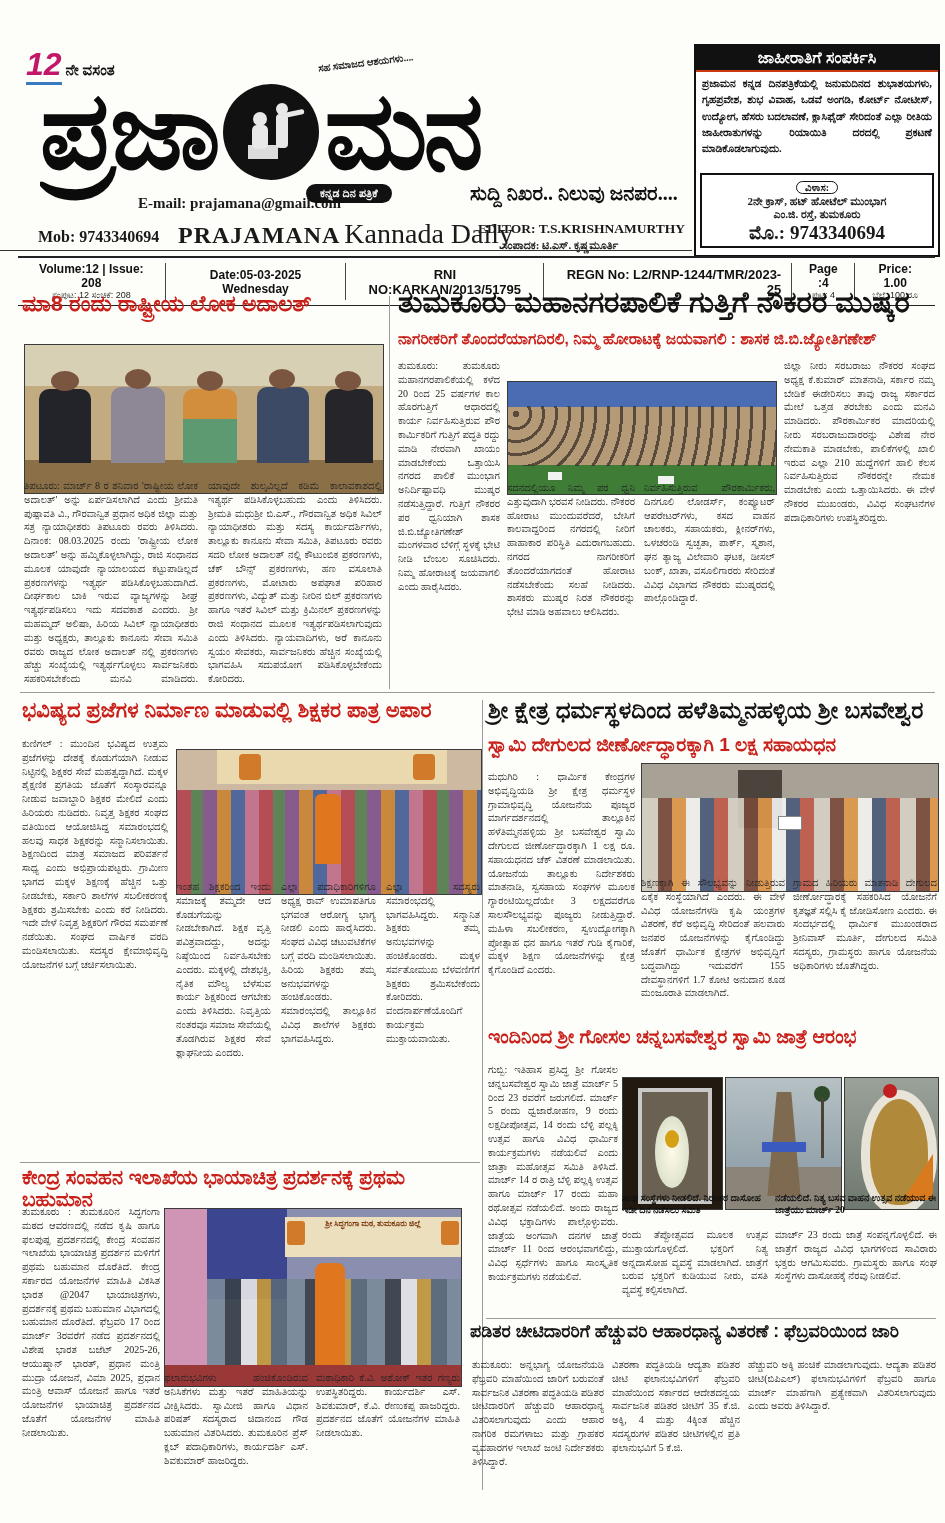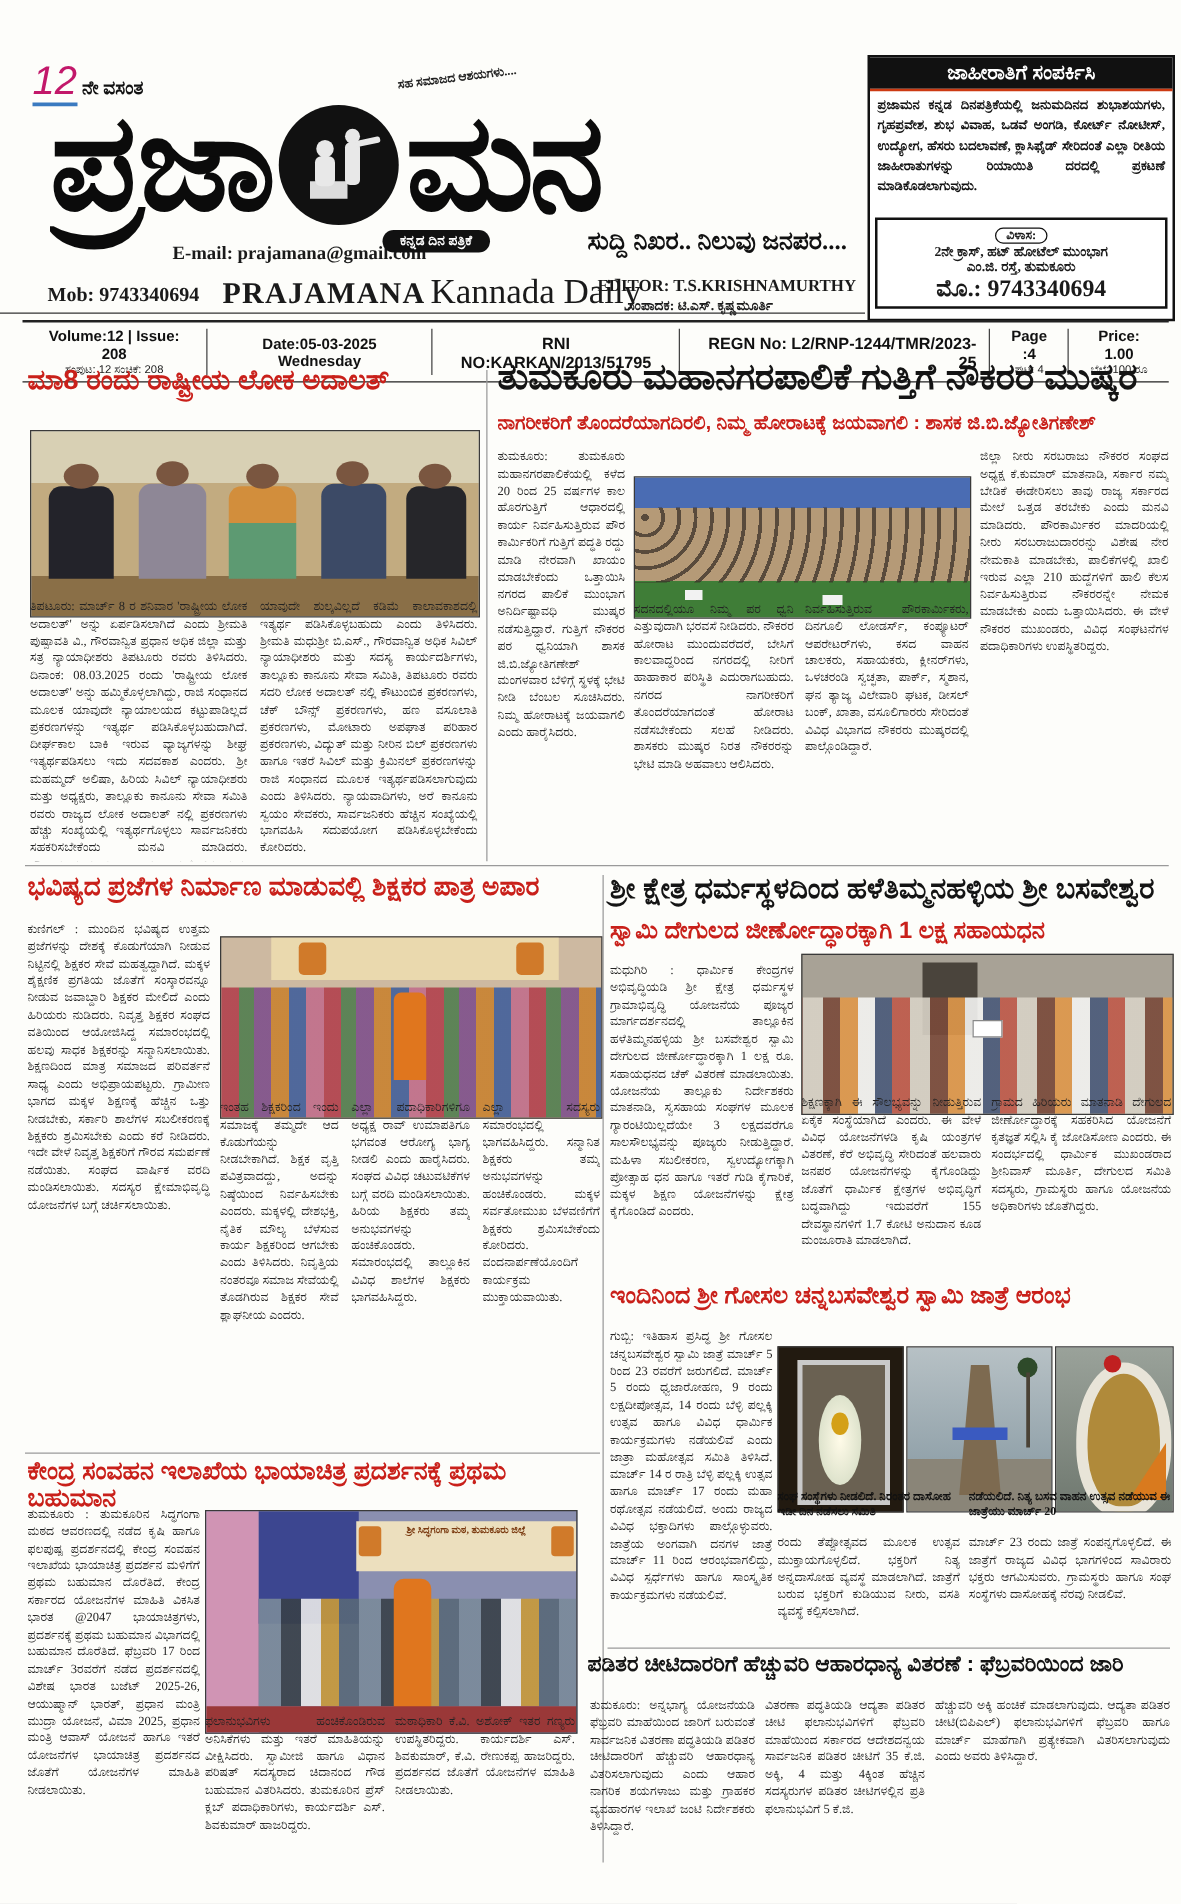--- a/index.html
+++ b/index.html
@@ -24,21 +24,21 @@
   .infocell .kn{font-size:9px;color:#222;}
   .infodiv{width:1px;background:#444;margin:3px 0;}
   .adbody{font-size:10.5px;line-height:1.55;text-align:justify;color:#111;font-weight:bold;}
 </style>
 </head>
 <body>
 
 <div id="page">
 
   <div class="abs" style="left:26px;top:46px;">
-    <span style="font-family:'Liberation Sans',sans-serif;font-size:32px;font-weight:normal;font-style:italic;color:#c2186a;border-bottom:3px solid #3a7ac0;">12</span>
+    <span style="font-family:'Liberation Sans',sans-serif;font-size:32px;font-weight:bold;font-style:italic;color:#c2186a;border-bottom:3px solid #3a7ac0;">12</span>
     <span style="font-size:15px;font-weight:bold;color:#111;">ನೇ ವಸಂತ</span>
   </div>
 
   <div class="abs" style="left:40px;top:56px;width:655px;height:152px;display:flex;align-items:center;gap:6px;overflow:hidden;">
     <span class="masthead-title">ಪ್ರಜಾ</span>
     <span class="emblem">
       <svg width="70" height="70" viewBox="0 0 70 70">
         <rect x="12" y="48" width="30" height="14" fill="#dcdcdc"></rect>
         <circle cx="24" cy="22" r="7" fill="#e8e8e8"></circle>
         <rect x="16" y="28" width="16" height="24" rx="5" fill="#e8e8e8"></rect>
@@ -227,17 +227,17 @@
     <div class="ph" style="left:42px;top:70px;width:254px;height:86px;background:repeating-linear-gradient(90deg,#7a8a9a 0 18px,#384048 18px 34px,#e8e8e8 34px 50px,#c89a3a 50px 64px,#586878 64px 80px);opacity:.9;"></div>
     <div class="ph" style="left:150px;top:54px;width:30px;height:104px;background:#e0761e;border-radius:8px 8px 0 0;"></div>
     <div class="ph" style="left:0;top:156px;width:296px;height:21px;background:#9a3838;"></div>
   </div>
 
   <div class="abs body-col" style="left:164px;top:1371px;width:144px;height:120px;">ಫಲಾನುಭವಿಗಳು ಹಂಚಿಕೊಂಡಿರುವ ಅನಿಸಿಕೆಗಳು ಮತ್ತು ಇತರೆ ಮಾಹಿತಿಯನ್ನು ವೀಕ್ಷಿಸಿದರು. ಸ್ವಾಮೀಜಿ ಹಾಗೂ ವಿಧಾನ ಪರಿಷತ್ ಸದಸ್ಯರಾದ ಚಿದಾನಂದ ಗೌಡ ಬಹುಮಾನ ವಿತರಿಸಿದರು. ತುಮಕೂರಿನ ಪ್ರೆಸ್ ಕ್ಲಬ್ ಪದಾಧಿಕಾರಿಗಳು, ಕಾರ್ಯದರ್ಶಿ ಎಸ್. ಶಿವಕುಮಾರ್ ಹಾಜರಿದ್ದರು.</div>
   <div class="abs body-col" style="left:316px;top:1371px;width:144px;height:120px;">ಮಠಾಧಿಕಾರಿ ಕೆ.ವಿ. ಅಶೋಕ್ ಇತರ ಗಣ್ಯರು ಉಪಸ್ಥಿತರಿದ್ದರು. ಕಾರ್ಯದರ್ಶಿ ಎಸ್. ಶಿವಕುಮಾರ್, ಕೆ.ವಿ. ರೇಣುಕಪ್ಪ ಹಾಜರಿದ್ದರು. ಪ್ರದರ್ಶನದ ಜೊತೆಗೆ ಯೋಜನೆಗಳ ಮಾಹಿತಿ ನೀಡಲಾಯಿತು.</div>
 
   <div class="abs hl-black" style="left:470px;top:1322px;width:466px;font-size:17.5px;">ಪಡಿತರ ಚೀಟಿದಾರರಿಗೆ ಹೆಚ್ಚುವರಿ ಆಹಾರಧಾನ್ಯ ವಿತರಣೆ : ಫೆಬ್ರವರಿಯಿಂದ ಜಾರಿ</div>
 
-  <div class="abs body-col" style="left:472px;top:1358px;width:132px;height:125px;">ತುಮಕೂರು: ಅನ್ನಭಾಗ್ಯ ಯೋಜನೆಯಡಿ ಫೆಬ್ರವರಿ ಮಾಹೆಯಿಂದ ಜಾರಿಗೆ ಬರುವಂತೆ ಸಾರ್ವಜನಿಕ ವಿತರಣಾ ಪದ್ಧತಿಯಡಿ ಪಡಿತರ ಚೀಟಿದಾರರಿಗೆ ಹೆಚ್ಚುವರಿ ಆಹಾರಧಾನ್ಯ ವಿತರಿಸಲಾಗುವುದು ಎಂದು ಆಹಾರ ನಾಗರಿಕ ಶಯಗಳಾಜು ಮತ್ತು ಗ್ರಾಹಕರ ವ್ಯವಹಾರಗಳ ಇಲಾಖೆ ಜಂಟಿ ನಿರ್ದೇಶಕರು ತಿಳಿಸಿದ್ದಾರೆ.</div>
+  <div class="abs body-col" style="left:472px;top:1358px;width:132px;height:125px;">ತುಮಕೂರು: ಅನ್ನಭಾಗ್ಯ ಯೋಜನೆಯಡಿ ಫೆಬ್ರವರಿ ಮಾಹೆಯಿಂದ ಜಾರಿಗೆ ಬರುವಂತೆ ಸಾರ್ವಜನಿಕ ವಿತರಣಾ ಪದ್ಧತಿಯಡಿ ಪಡಿತರ ಚೀಟಿದಾರರಿಗೆ ಹೆಚ್ಚುವರಿ ಆಹಾರಧಾನ್ಯ ವಿತರಿಸಲಾಗುವುದು ಎಂದು ಆಹಾರ ನಾಗರಿಕ ರಮಗಳಾಜು ಮತ್ತು ಗ್ರಾಹಕರ ವ್ಯವಹಾರಗಳ ಇಲಾಖೆ ಜಂಟಿ ನಿರ್ದೇಶಕರು ತಿಳಿಸಿದ್ದಾರೆ.</div>
   <div class="abs body-col" style="left:612px;top:1358px;width:128px;height:125px;">ವಿತರಣಾ ಪದ್ಧತಿಯಡಿ ಆದ್ಯತಾ ಪಡಿತರ ಚೀಟಿ ಫಲಾನುಭವಿಗಳಿಗೆ ಫೆಬ್ರವರಿ ಮಾಹೆಯಿಂದ ಸರ್ಕಾರದ ಆದೇಶದನ್ವಯ ಸಾರ್ವಜನಿಕ ಪಡಿತರ ಚೀಟಿಗೆ 35 ಕೆ.ಜಿ. ಅಕ್ಕಿ, 4 ಮತ್ತು 4ಕ್ಕಿಂತ ಹೆಚ್ಚಿನ ಸದಸ್ಯರುಗಳ ಪಡಿತರ ಚೀಟಿಗಳಲ್ಲಿನ ಪ್ರತಿ ಫಲಾನುಭವಿಗೆ 5 ಕೆ.ಜಿ.</div>
   <div class="abs body-col" style="left:748px;top:1358px;width:188px;height:125px;">ಹೆಚ್ಚುವರಿ ಅಕ್ಕಿ ಹಂಚಿಕೆ ಮಾಡಲಾಗುವುದು. ಆದ್ಯತಾ ಪಡಿತರ ಚೀಟಿ(ಬಿಪಿಎಲ್) ಫಲಾನುಭವಿಗಳಿಗೆ ಫೆಬ್ರವರಿ ಹಾಗೂ ಮಾರ್ಚ್ ಮಾಹೆಗಾಗಿ ಪ್ರತ್ಯೇಕವಾಗಿ ವಿತರಿಸಲಾಗುವುದು ಎಂದು ಅವರು ತಿಳಿಸಿದ್ದಾರೆ.</div>
 
 </div>
 
 </body></html>

